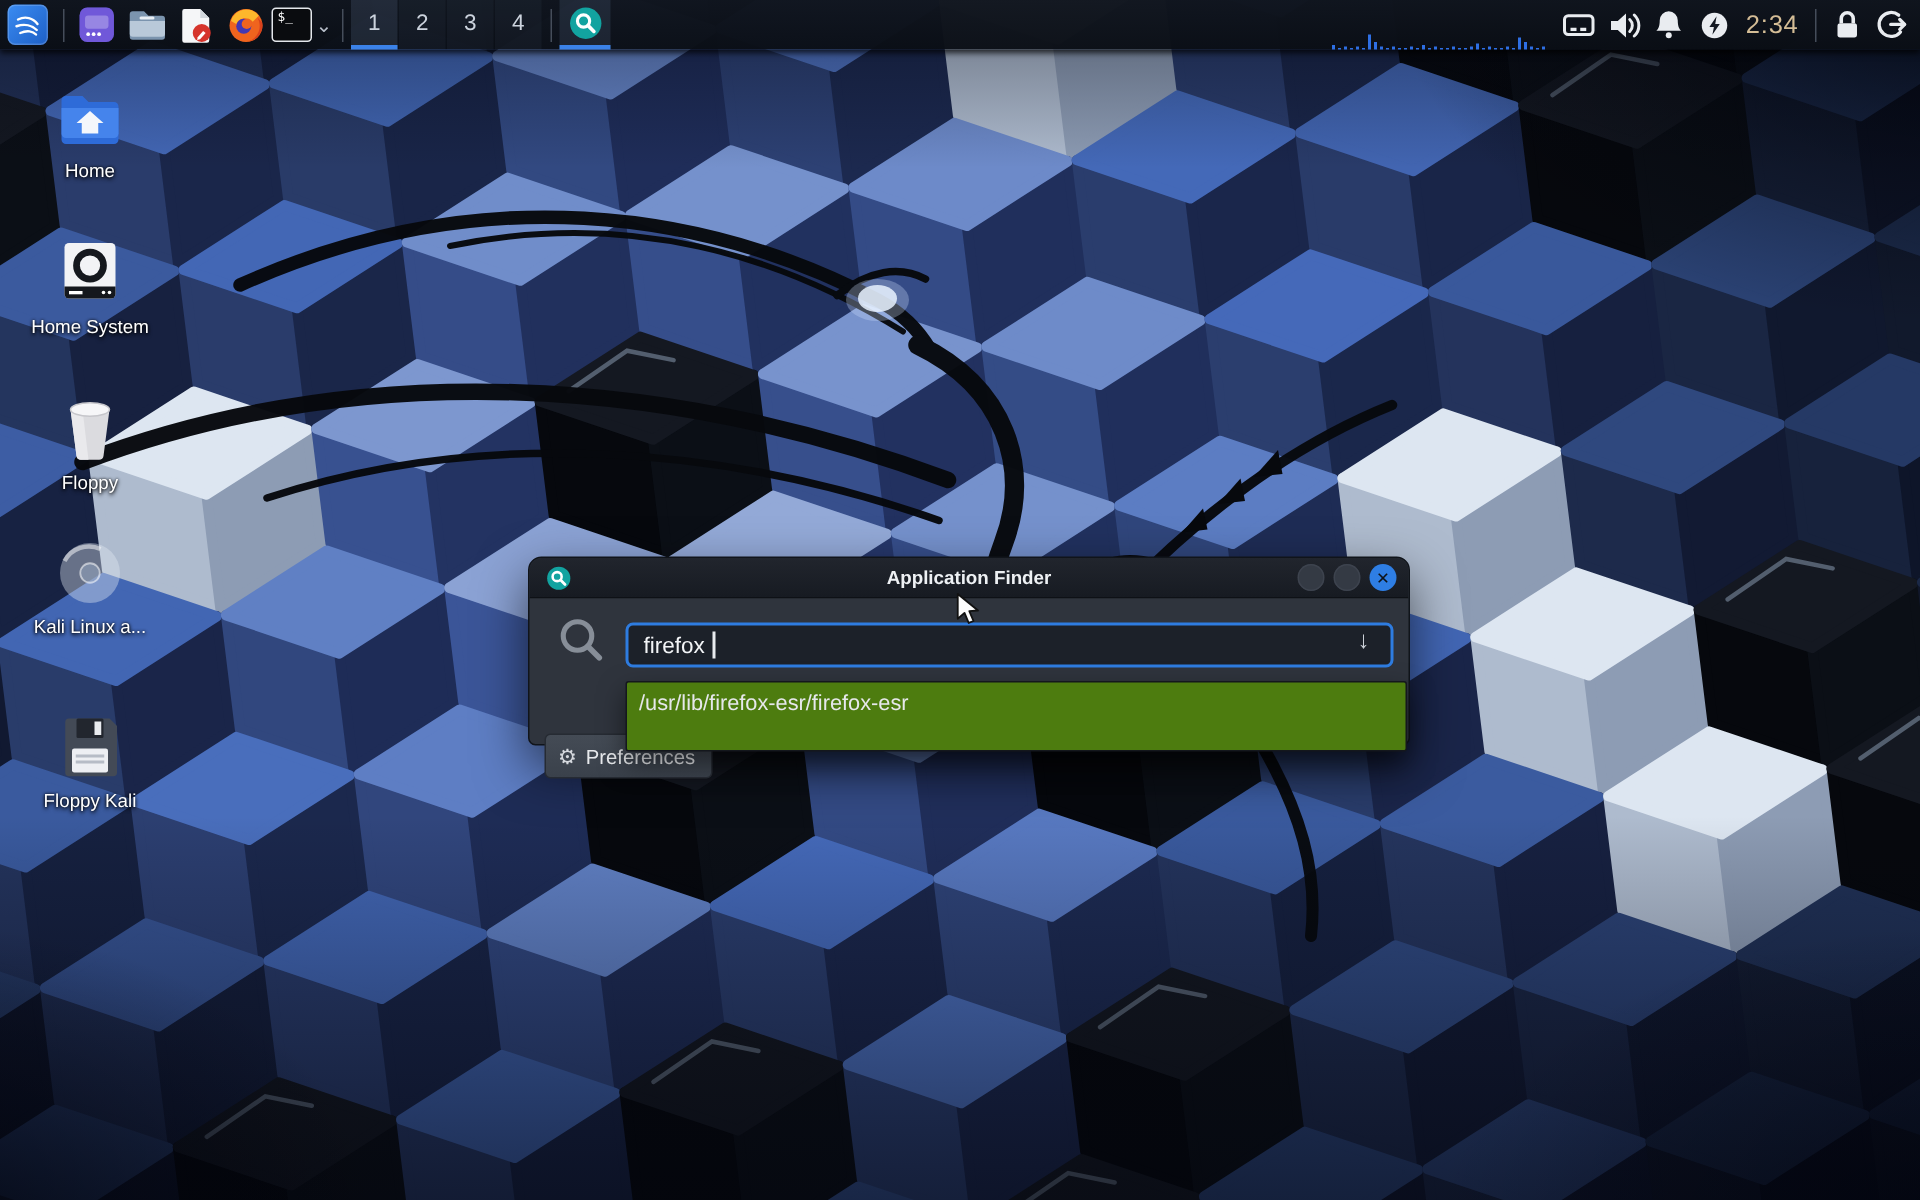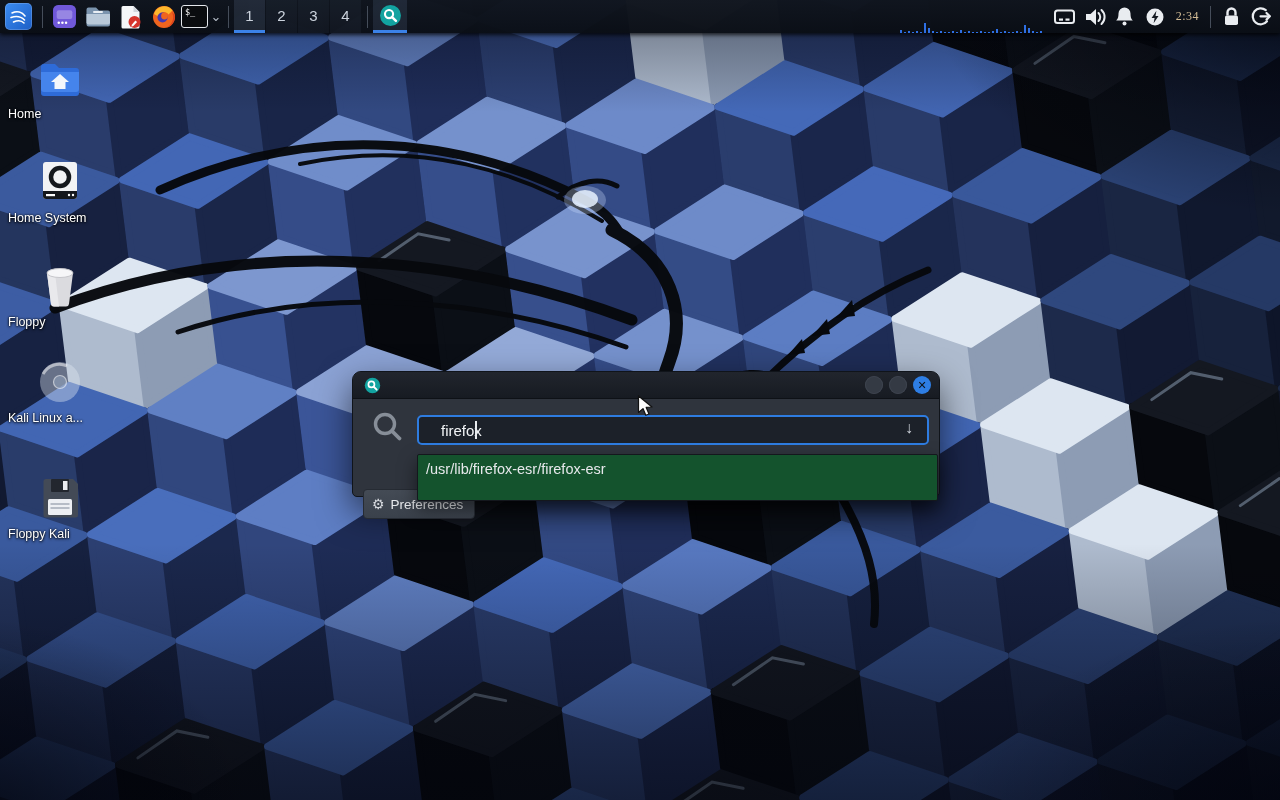--- a/index.html
+++ b/index.html
@@ -14,21 +14,21 @@
   .vignette { position:absolute; inset:0; pointer-events:none;
     background:
       radial-gradient(ellipse 620px 400px at 102% -4%, rgba(0,2,8,.85), rgba(0,0,0,0) 62%),
       radial-gradient(ellipse 520px 360px at -4% 104%, rgba(0,2,10,.75), rgba(0,0,0,0) 60%),
       radial-gradient(ellipse 560px 320px at 103% 103%, rgba(0,2,12,.6), rgba(0,0,0,0) 65%),
       linear-gradient(180deg, rgba(3,6,16,.4) 0%, rgba(0,0,0,0) 14%, rgba(0,0,0,0) 68%, rgba(2,4,12,.55) 100%); }
 
   
   .desk-icons { position:absolute; left:8px; top:0; width:104px; }
   .desk-item { position:absolute; left:0; width:104px; display:flex; flex-direction:column;
-               cursor:default; }
+               align-items:center; cursor:default; }
   .desk-item .ic { height:44px; display:flex; align-items:center; justify-content:center; }
   .desk-item .lbl { margin-top:7px; font-size:12.5px; color:#fff;
                     text-shadow:0 1px 3px #000, 0 0 2px #000; white-space:nowrap; }
 
   
   .panel { position:absolute; left:0; top:0; width:1280px; height:33px; z-index:40;
     display:flex; align-items:center;
     background:linear-gradient(180deg, rgba(16,21,30,.97), rgba(10,14,21,.97));
     box-shadow:0 2px 4px rgba(0,0,0,.75); }
   .p-sep { width:1px; height:22px; background:#454d5a; margin:0 5px; flex:0 0 auto; }
@@ -49,54 +49,54 @@
   .ws.active { background:rgba(130,155,195,.16); border-bottom-color:#3b82e8; }
   .task-btn { width:34px; height:33px; display:flex; align-items:center; justify-content:center;
     background:rgba(130,155,195,.14); border-bottom:3px solid #3b82e8; }
   .p-spacer { flex:1 1 auto; }
   .graph { width:142px; height:12px; align-self:flex-end; margin:0 8px 0 0;
     display:flex; align-items:flex-end; gap:2px; }
   .graph i { display:block; width:2px; background:#2e6fe4; }
   .tray { display:flex; align-items:center; flex:0 0 auto; }
   .tray-ic { width:26px; height:33px; display:flex; align-items:center; justify-content:center;
     margin:0 2px; }
-  .clock { font-size:12px; color:#d4bd96; margin:0 6px; letter-spacing:.5px;font-family:Liberation Serif, serif; }
+  .clock { font-size:17px; color:#d4bd96; margin:0 6px; letter-spacing:.5px; }
 
   
   .window { position:absolute; left:352px; top:371px; width:588px; height:126px; z-index:20;
     background:#2f343d; border:1px solid #10141a; border-radius:9px 9px 5px 5px;
     box-shadow:0 14px 34px rgba(0,0,0,.6); }
   .titlebar { height:27px; display:flex; align-items:center;
     background:linear-gradient(#21252d,#171b22); border-radius:8px 8px 0 0;
     border-bottom:1px solid #0e1116; position:relative; }
   .tb-title { position:absolute; left:0; right:0; text-align:center; font-size:12.5px;
     font-weight:bold; color:#eef1f4; }
   .tb-appicon { position:absolute; left:11px; top:5px; }
   .tb-btns { position:absolute; right:8px; top:4px; display:flex; gap:6px; }
   .tb-circle { width:18px; height:18px; border-radius:50%; background:#343a44;
     box-shadow:inset 0 0 0 1px #3d434e; display:flex; align-items:center; justify-content:center; }
   .tb-circle.close { background:#2e7ee4; box-shadow:none; color:#0e1319; font-size:11px;
     font-weight:bold; }
   .win-body { position:relative; height:98px; }
   .big-search { position:absolute; left:17px; top:10px; }
   .search-input { position:absolute; left:64px; top:16px; width:512px; height:30px;
     background:#1c2129; border:2px solid #2e7ce0; border-radius:5px; color:#f2f4f6;
-    font-size:15px; padding:0 26px 0 22px; outline:none;
+    font-size:15px; padding:0 26px 0 10px; outline:none;
     font-family:"Liberation Sans","DejaVu Sans",sans-serif; }
   .caret { position:absolute; left:122px; top:22px; width:1.5px; height:18px; background:#e8ebee; }
   .combo-arrow { position:absolute; left:552px; top:20px; color:#ccd1d8; font-size:16px; }
   .pref-btn { position:absolute; left:10px; top:90px; height:30px; width:112px;
     background:linear-gradient(#444b55,#3a414b); border:1px solid #262b33; border-radius:4px;
     color:#e8eaed; font-size:13.5px; display:flex; align-items:center; gap:6px;
     padding:0 8px; overflow:hidden; white-space:nowrap; }
   .gear { font-size:14px; color:#d6d9de; }
 
   
   .dropdown { position:absolute; left:417px; top:454px; width:521px; height:47px; z-index:30;
-    background:#14532d; border:1px solid #14171d; border-radius:2px;
+    background:#4d7c0f; border:1px solid #14171d; border-radius:2px;
     box-shadow:0 8px 18px rgba(0,0,0,.5); }
   .dd-row { height:27px; display:flex; align-items:center; padding:0 8px;
     font-size:14.5px; color:#e6e8eb; }
 
   .cursor { position:absolute; left:637px; top:395px; z-index:60; pointer-events:none; }
 </style>
 </head>
 <body>
 
 <div class="stage">
@@ -701,20 +701,21 @@
 
   <div class="window">
     <div class="titlebar">
       <div class="tb-appicon">
         <svg width="17" height="17" viewBox="0 0 22 22">
           <circle cx="11" cy="11" r="10" fill="#12a3a0"></circle>
           <circle cx="9.6" cy="9.6" r="3.9" stroke="#fff" stroke-width="2.2" fill="none"></circle>
           <line x1="12.6" y1="12.6" x2="16.4" y2="16.4" stroke="#fff" stroke-width="2.4" stroke-linecap="round"></line>
         </svg>
       </div>
+      <div class="tb-title">Application Finder</div>
       <div class="tb-btns">
         <div class="tb-circle"></div>
         <div class="tb-circle"></div>
         <div class="tb-circle close">
             <span>✕</span>
           </div>
       </div>
     </div>
     <div class="win-body">
       <div class="big-search">

